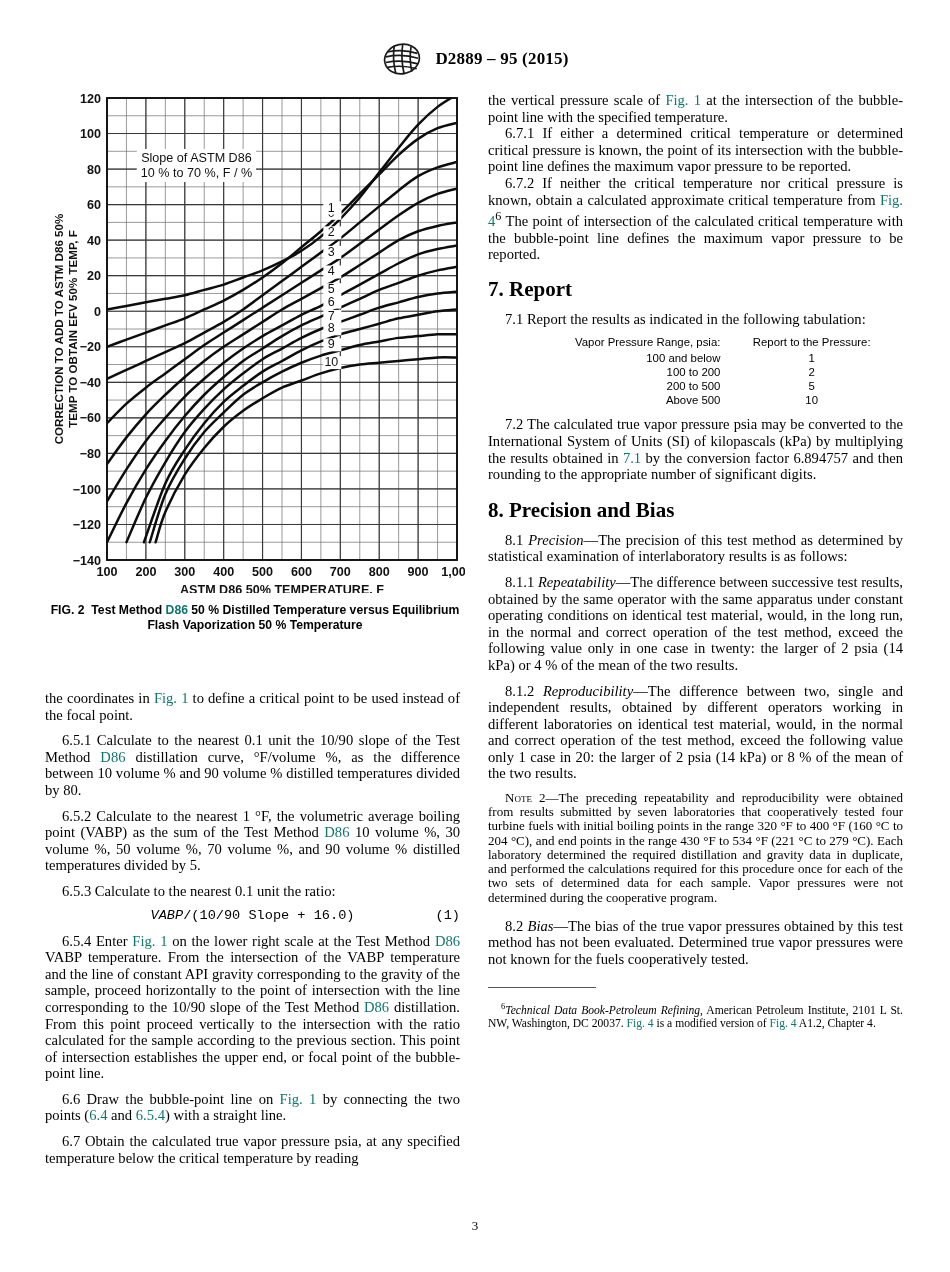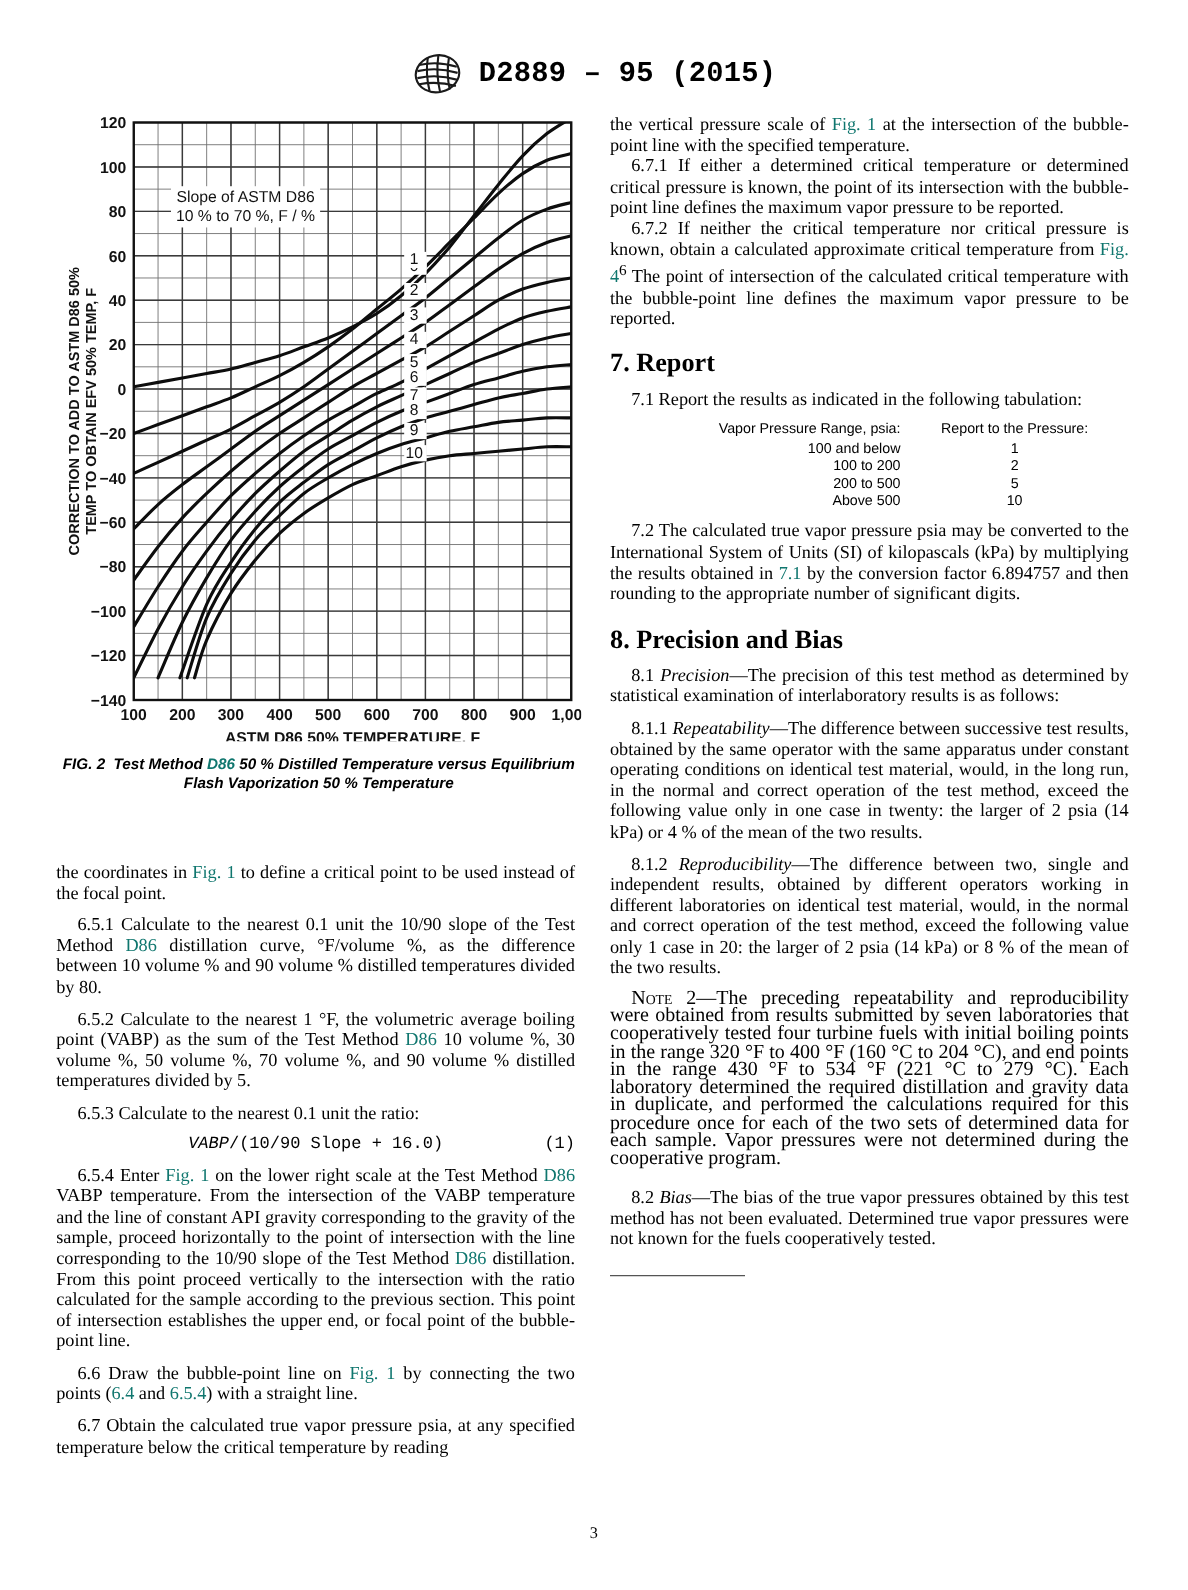--- a/index.html
+++ b/index.html
@@ -10,22 +10,22 @@
   }
   .page{position:relative;width:950px;height:1272px;}
 
   
   .header{
     position:absolute;left:0;top:42px;width:950px;
     display:flex;align-items:center;justify-content:center;gap:12px;
   }
   .astm-logo{width:42px;height:34px;flex:0 0 auto;}
   .doc-title{
-    font-family:Liberation Mono, monospace;
-    font-weight:bold;font-size:23px;letter-spacing:.2px;
+    font-family:Liberation Serif, serif;
+    font-weight:bold;font-size:17px;letter-spacing:.2px;
   }
 
   
   .col{position:absolute;width:415px;text-align:justify;}
   .col-left{left:45px;top:92px;}
   .col-right{left:488px;top:92px;}
 
   p.t{
     margin:0 0 0 0;font-size:14.6px;line-height:16.6px;
     text-align:justify;text-justify:inter-word;
@@ -57,39 +57,39 @@
     font-family:"Liberation Sans",sans-serif;font-size:11.4px;
     border-collapse:collapse;
   }
   .tab td{padding:1px 0;}
   .tab .c1{text-align:right;width:56%;margin-top:42px;}
   .tab .c2{text-align:center;width:44%;}
   .tab .hdr td{padding-bottom:3px;}
 
   
   .note{
-    font-size:16px;line-height:14.2px;text-align:justify;margin-top:9px;
+    font-size:13px;line-height:14.2px;text-align:justify;margin-top:9px;
   }
   .note .sc{font-variant:small-caps;}
 
   
   .fn-rule{
     width:108px;height:0;border-top:1px solid #555;margin:20px 0 7px 0;
   }
   .fn{
     font-size:11.6px;line-height:13.4px;text-align:justify;text-indent:13px;
   }
   .fn sup{font-size:8.6px;}
 
   
   .figure{position:absolute;left:45px;top:88px;width:420px;}
   .figcap{
     margin-top:6px;text-align:center;
     font-family:"Liberation Sans",sans-serif;
-    font-weight:bold;font-size:12.2px;line-height:15px;font-style:italic;
+    font-weight:bold;font-size:12.2px;line-height:15px;
   }
 
   
   .pageno{
     position:absolute;left:0;top:1218px;width:950px;text-align:center;
     font-size:13px;
   }
 
   svg text{font-family:"Liberation Sans",sans-serif;}
 </style>
@@ -336,16 +336,17 @@
     <p class="t indent gap"><span>8.1.1</span>&nbsp;<span class="it">Repeatability</span><span>—The difference between successive test results, obtained by the same operator with the same apparatus under constant operating conditions on identical test material, would, in the long run, in the normal and correct operation of the test method, exceed the following value only in one case in twenty: the larger of 2 psia (14 kPa) or 4 % of the mean of the two results.</span></p>
 
     <p class="t indent gap"><span>8.1.2</span>&nbsp;<span class="it">Reproducibility</span><span>—The difference between two, single and independent results, obtained by different operators working in different laboratories on identical test material, would, in the normal and correct operation of the test method, exceed the following value only 1 case in 20: the larger of 2 psia (14 kPa) or 8 % of the mean of the two results.</span></p>
 
     <p class="note" style="text-indent:17px;"><span class="sc">Note 2</span><span>—The preceding repeatability and reproducibility were obtained from results submitted by seven laboratories that cooperatively tested four turbine fuels with initial boiling points in the range 320 °F to 400 °F (160 °C to 204 °C), and end points in the range 430 °F to 534 °F (221 °C to 279 °C). Each laboratory determined the required distillation and gravity data in duplicate, and performed the calculations required for this procedure once for each of the two sets of determined data for each sample. Vapor pressures were not determined during the cooperative program.</span></p>
 
     <p class="t indent gap" style="margin-top:11px;"><span>8.2</span>&nbsp;<span class="it">Bias</span><span>—The bias of the true vapor pressures obtained by this test method has not been evaluated. Determined true vapor pressures were not known for the fuels cooperatively tested.</span></p>
 
     <div class="fn-rule"></div>
 
+    <p class="fn"><sup>6</sup><span class="it">Technical Data Book-Petroleum Refining</span><span>, American Petroleum Institute, 2101 L St. NW, Washington, DC 20037. </span><span class="red">Fig. 4</span><span> is a modified version of </span><span class="red">Fig. 4</span><span> A1.2, Chapter 4.</span></p>
   </div>
 
   <div class="pageno">3</div>
 </div>
 
 </body></html>

